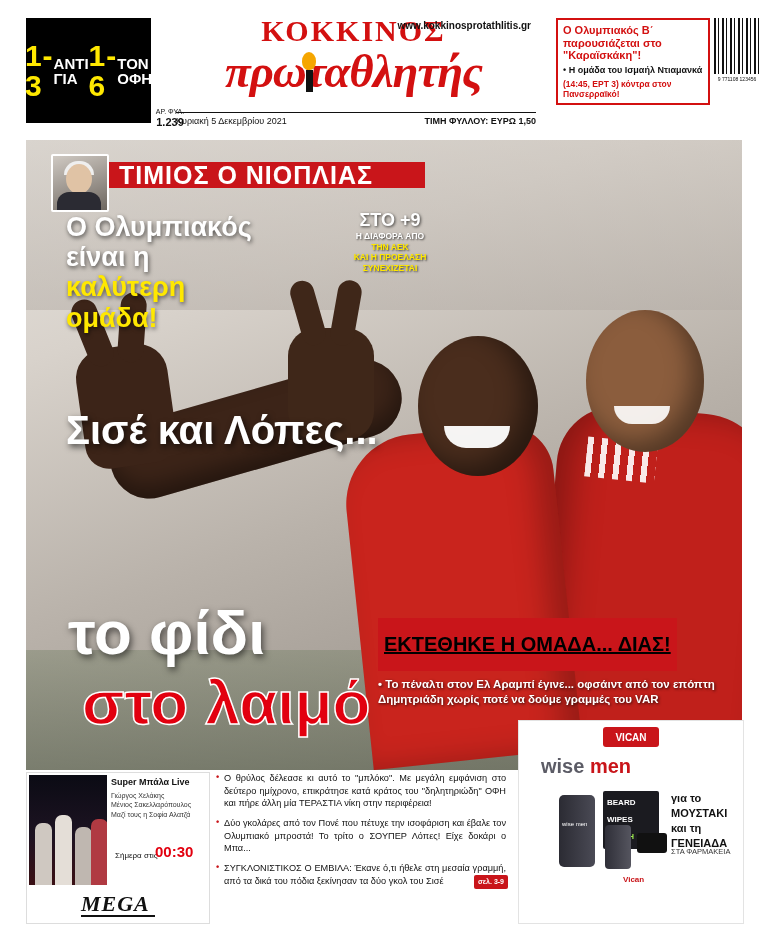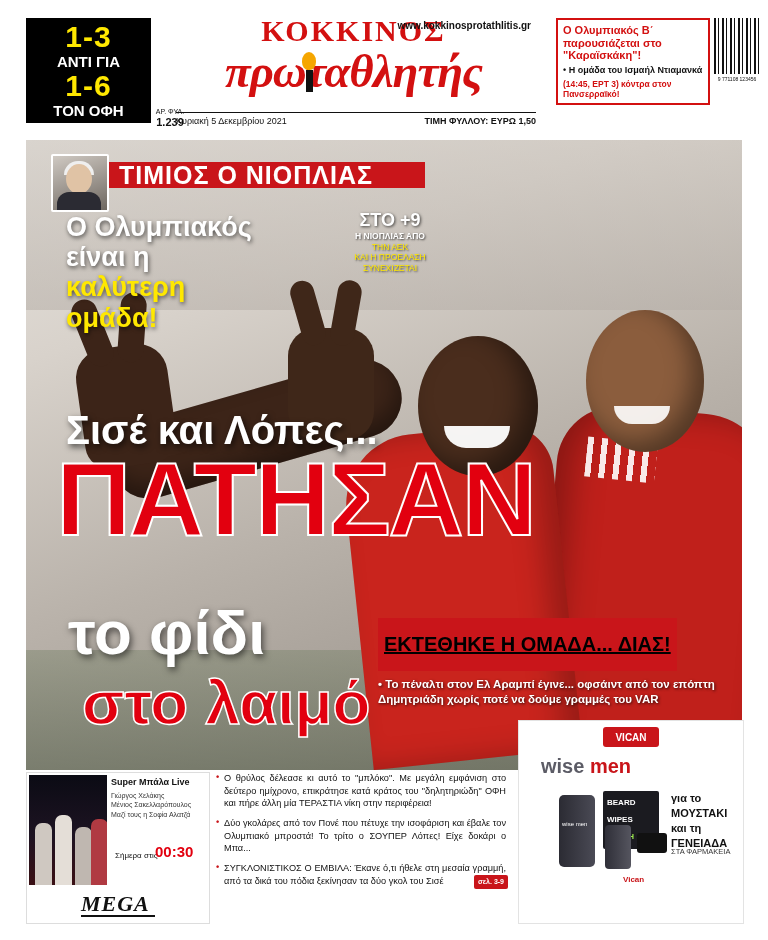--- a/index.html
+++ b/index.html
@@ -2,21 +2,21 @@
 <html><head>
 <meta charset="utf-8">
 <style>
   html,body{margin:0;padding:0;background:#ffffff;}
   body{width:768px;height:940px;overflow:hidden;font-family:"Liberation Sans",sans-serif;color:#111;}
   .page{position:relative;width:768px;height:940px;background:#fff;}
 
   
   .masthead{position:relative;height:140px;width:768px;background:#fff;}
   .left-flash{position:absolute;left:26px;top:18px;width:125px;height:105px;background:#000;
-    display:flex;flex-direction:column;align-items:center;justify-content:center;line-height:1;}
+    display:flex;flex-direction:row;align-items:center;justify-content:center;line-height:1;}
   .left-flash .score{color:#ffe800;font-weight:bold;font-size:30px;letter-spacing:1px;}
   .left-flash .sub{color:#fff;font-weight:bold;font-size:15px;margin:2px 0;}
   .arfyl{position:absolute;left:152px;top:108px;font-size:7px;color:#111;text-align:center;width:36px;line-height:1.15;}
   .arfyl b{font-size:11px;display:block;}
   .logo-block{position:absolute;left:176px;top:14px;width:355px;}
   .kokkinos{font-family:"Liberation Serif",serif;font-weight:bold;font-size:30px;color:#d31010;letter-spacing:2px;text-align:center;}
   .site{position:absolute;right:0;top:6px;font-size:10px;font-weight:bold;color:#111;}
   .protathlitis{font-family:"Liberation Serif",serif;font-style:italic;font-weight:bold;font-size:47px;color:#d31010;
     text-align:center;margin-top:-4px;letter-spacing:-1px;}
   .torch{position:absolute;left:120px;top:38px;width:26px;height:40px;}
@@ -80,21 +80,21 @@
   .timios .portrait .hairp{position:absolute;left:11px;top:5px;width:30px;height:14px;background:#efefef;border-radius:14px 14px 0 0;}
   .timios .portrait .bodyp{position:absolute;left:4px;top:36px;width:44px;height:20px;background:#2b2b33;border-radius:12px 12px 0 0;}
   .timios .txt{margin-left:38px;color:#fff;font-weight:bold;font-size:25px;letter-spacing:1px;
     font-family:"Liberation Sans",sans-serif;}
   .quote{position:absolute;left:40px;top:72px;width:270px;color:#fff;font-weight:bold;font-size:27px;line-height:1.12;
     text-shadow:1px 2px 4px rgba(0,0,0,.6);font-family:"Liberation Sans",sans-serif;}
   .quote .y{color:#ffe800;}
   .plus9{position:absolute;left:309px;top:70px;width:110px;text-align:center;}
   .plus9 .h{color:#fff;font-weight:bold;font-size:18px;text-shadow:1px 1px 3px rgba(0,0,0,.7);}
   .plus9 .l1{color:#fff;font-size:8.5px;font-weight:bold;line-height:1.25;text-shadow:1px 1px 2px rgba(0,0,0,.7);}
-  .plus9 .l2{color:#ffe800;font-size:8.5px;font-weight:normal;line-height:1.25;text-shadow:1px 1px 2px rgba(0,0,0,.7);}
+  .plus9 .l2{color:#ffe800;font-size:8.5px;font-weight:bold;line-height:1.25;text-shadow:1px 1px 2px rgba(0,0,0,.7);}
 
   .sise{position:absolute;left:40px;top:268px;color:#fff;font-weight:bold;font-size:40px;
     text-shadow:2px 3px 6px rgba(0,0,0,.65);font-family:"Liberation Sans",sans-serif;}
   .patisan{position:absolute;left:30px;top:312px;color:#e2000f;font-weight:bold;font-size:104px;line-height:.92;
     letter-spacing:-2px;-webkit-text-stroke:2px #fff;font-family:"Liberation Sans",sans-serif;}
   .tofidi{position:absolute;left:42px;top:462px;color:#fff;font-weight:bold;font-size:62px;line-height:1;
     text-shadow:2px 3px 7px rgba(0,0,0,.6);font-family:"Liberation Sans",sans-serif;}
   .stolaimo{position:absolute;left:56px;top:532px;color:#e2000f;font-weight:bold;font-size:62px;line-height:1;
     -webkit-text-stroke:1.5px #fff;font-family:"Liberation Sans",sans-serif;}
 
@@ -210,28 +210,27 @@
 
     <div class="quote">
       <div>Ο Ολυμπιακός</div>
       <div>είναι η</div>
       <div class="y">καλύτερη</div>
       <div class="y">ομάδα!</div>
     </div>
 
     <div class="plus9">
       <div class="h">ΣΤΟ +9</div>
-      <div class="l1">Η ΝΙΟΠΛΙΑΣ ΑΠΟ</div>
+      <div class="l1">Η ΔΙΑΦΟΡΑ ΑΠΟ</div>
       <div class="l2">ΤΗΝ ΑΕΚ</div>
       <div class="l2">ΚΑΙ Η ΠΡΟΕΛΑΣΗ</div>
       <div class="l2">ΣΥΝΕΧΙΖΕΤΑΙ</div>
     </div>
 
     <div class="sise">Σισέ και Λόπες...</div>
-    <div class="patisan">ΠΑΤΗΣΑΝ</div>
     <div class="tofidi">το φίδι</div>
     <div class="stolaimo">στο λαιμό</div>
 
     <div class="ektethike">
       <div class="hl">ΕΚΤΕΘΗΚΕ Η ΟΜΑΔΑ... ΔΙΑΣ!</div>
       <div class="bd">• Το πέναλτι στον Ελ Αραμπί έγινε... οφσάιντ από τον επόπτη Δημητριάδη χωρίς ποτέ να δούμε γραμμές του VAR</div>
     </div>
   </div>
 
   <div class="bottom">

